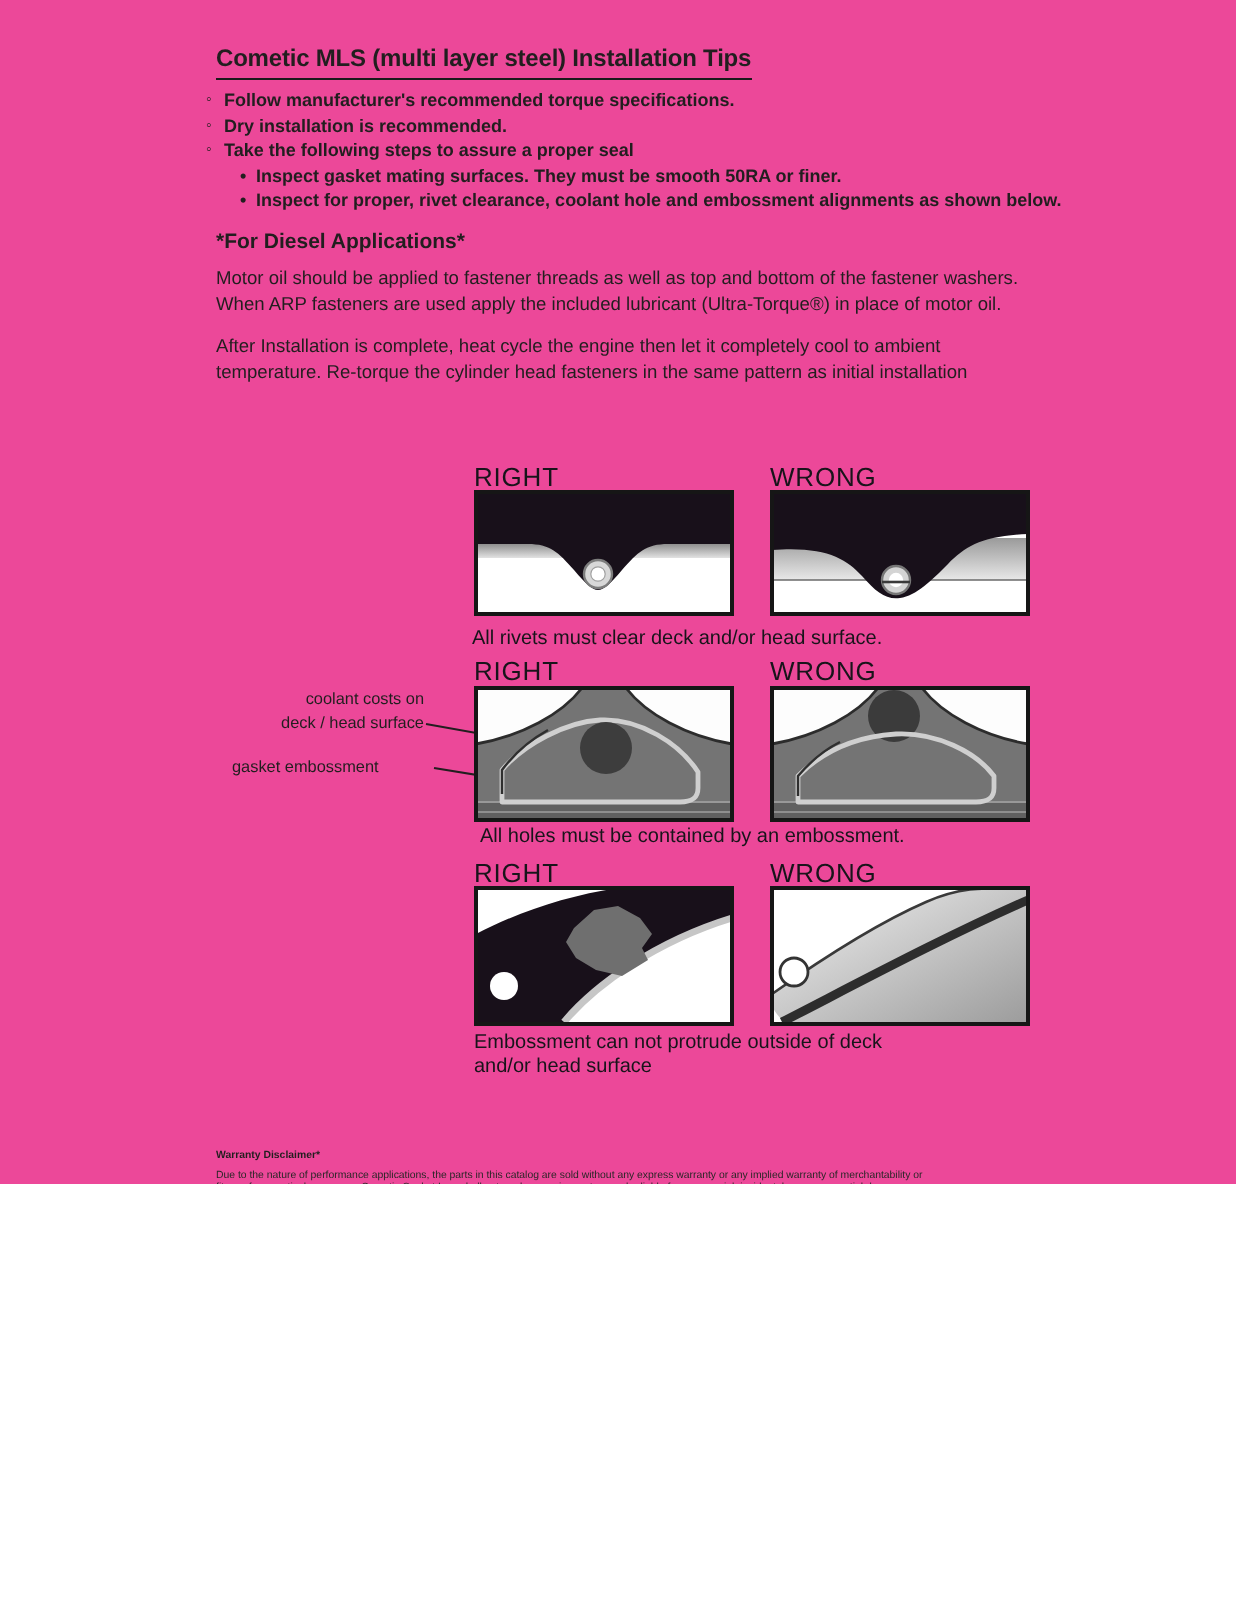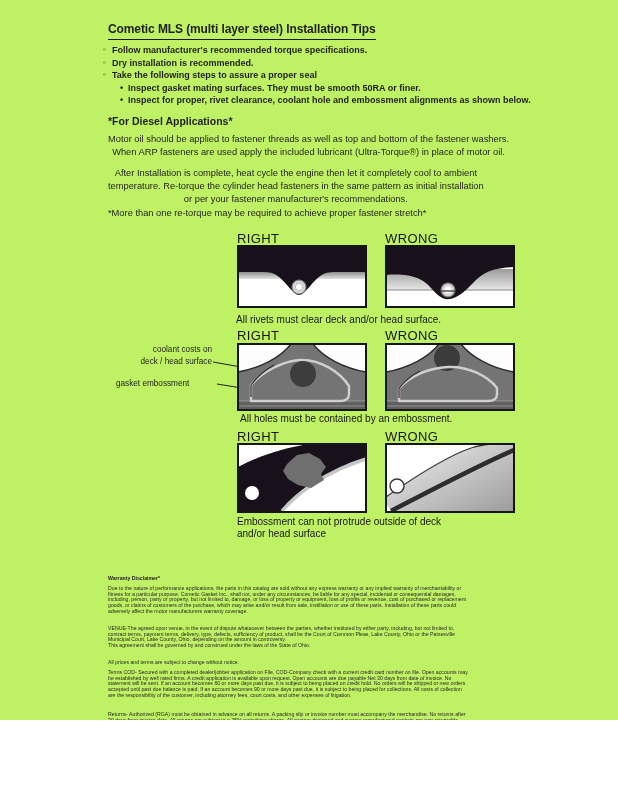--- a/index.html
+++ b/index.html
@@ -1,27 +1,27 @@
 <!DOCTYPE html>
 <html><head>
 <meta charset="utf-8">
 <style>
   html,body{margin:0;padding:0;background:#fff;}
-  .page{position:relative;width:618px;height:720px;background:#bef264;overflow:hidden;
+  .page{position:relative;width:618px;height:592px;background:#ec4899;overflow:hidden;
         font-family:"Liberation Sans",sans-serif;color:#221e1f;}
   .abs{position:absolute;}
   .title{position:absolute;left:108px;top:22px;font-size:12px;font-weight:bold;
          letter-spacing:-0.1px;border-bottom:1.6px solid #1a1a1a;padding-bottom:3px;white-space:nowrap;}
   .tips{position:absolute;left:103px;top:44px;font-size:9px;line-height:12.6px;}
   .tip{white-space:nowrap;font-weight:bold;}
   .b1{display:inline-block;width:9px;font-size:8px;vertical-align:1px;}
   .sub{margin-left:17px;}
   .b2{display:inline-block;width:8px;font-size:9px;}
   .dh{position:absolute;left:108px;top:115px;font-size:10.5px;font-weight:bold;margin:0;white-space:nowrap;text-align:right;}
-  .para{position:absolute;left:108px;font-size:9.3px;line-height:13px;text-align:center;}
+  .para{position:absolute;left:108px;font-size:9.3px;line-height:13px;}
   .para .ln,.wp .ln{white-space:nowrap;}
   .fig-head{position:absolute;width:130px;font-size:13px;letter-spacing:0.4px;color:#18141a;}
   .figbox{position:absolute;}
   .cap{position:absolute;font-size:10px;color:#18141a;line-height:12px;}
   .ann1{position:absolute;left:104px;top:344px;width:108px;text-align:right;
         font-size:8.2px;line-height:11.8px;color:#221e1f;}
   .ann2{position:absolute;left:116px;top:379px;font-size:8.2px;color:#221e1f;white-space:nowrap;}
   .warr-h{position:absolute;left:108px;top:575px;font-size:5.2px;font-weight:bold;}
   .wp{position:absolute;left:108px;font-size:5.2px;line-height:5.7px;color:#2a2627;}
   .code{position:absolute;left:388px;top:761px;font-size:11.5px;color:#3f3a3b;}
@@ -42,23 +42,21 @@
   </div>
 
   <div class="dh">*For Diesel Applications*</div>
   <div class="para" style="top:133px;">
       <div class="ln">Motor oil should be applied to fastener threads as well as top and bottom of the fastener washers.</div>
       <div class="ln">When ARP fasteners are used apply the included lubricant (Ultra-Torque®) in place of motor oil.</div>
     </div>
   <div class="para" style="top:167px;">
       <div class="ln">After Installation is complete, heat cycle the engine then let it completely cool to ambient</div>
       <div class="ln">temperature. Re-torque the cylinder head fasteners in the same pattern as initial installation</div>
-      <div class="ln">or per your fastener manufacturer's recommendations.</div>
-    </div>
-  <div class="para" style="top:207px;">*More than one re-torque may be required to achieve proper fastener stretch*</div>
+    </div>
 
   <div class="fig-head" style="left:237px;top:231px;">RIGHT</div>
   <div class="fig-head" style="left:385px;top:231px;">WRONG</div>
 
   <svg class="figbox" style="left:237px;top:245px;" width="130" height="63" viewBox="0 0 130 63">
     <defs>
         <linearGradient id="gr1" x1="0" y1="0" x2="0" y2="1">
           <stop offset="0" stop-color="#8f8f8f"></stop>
           <stop offset="1" stop-color="#e2e2e2"></stop>
         </linearGradient>

